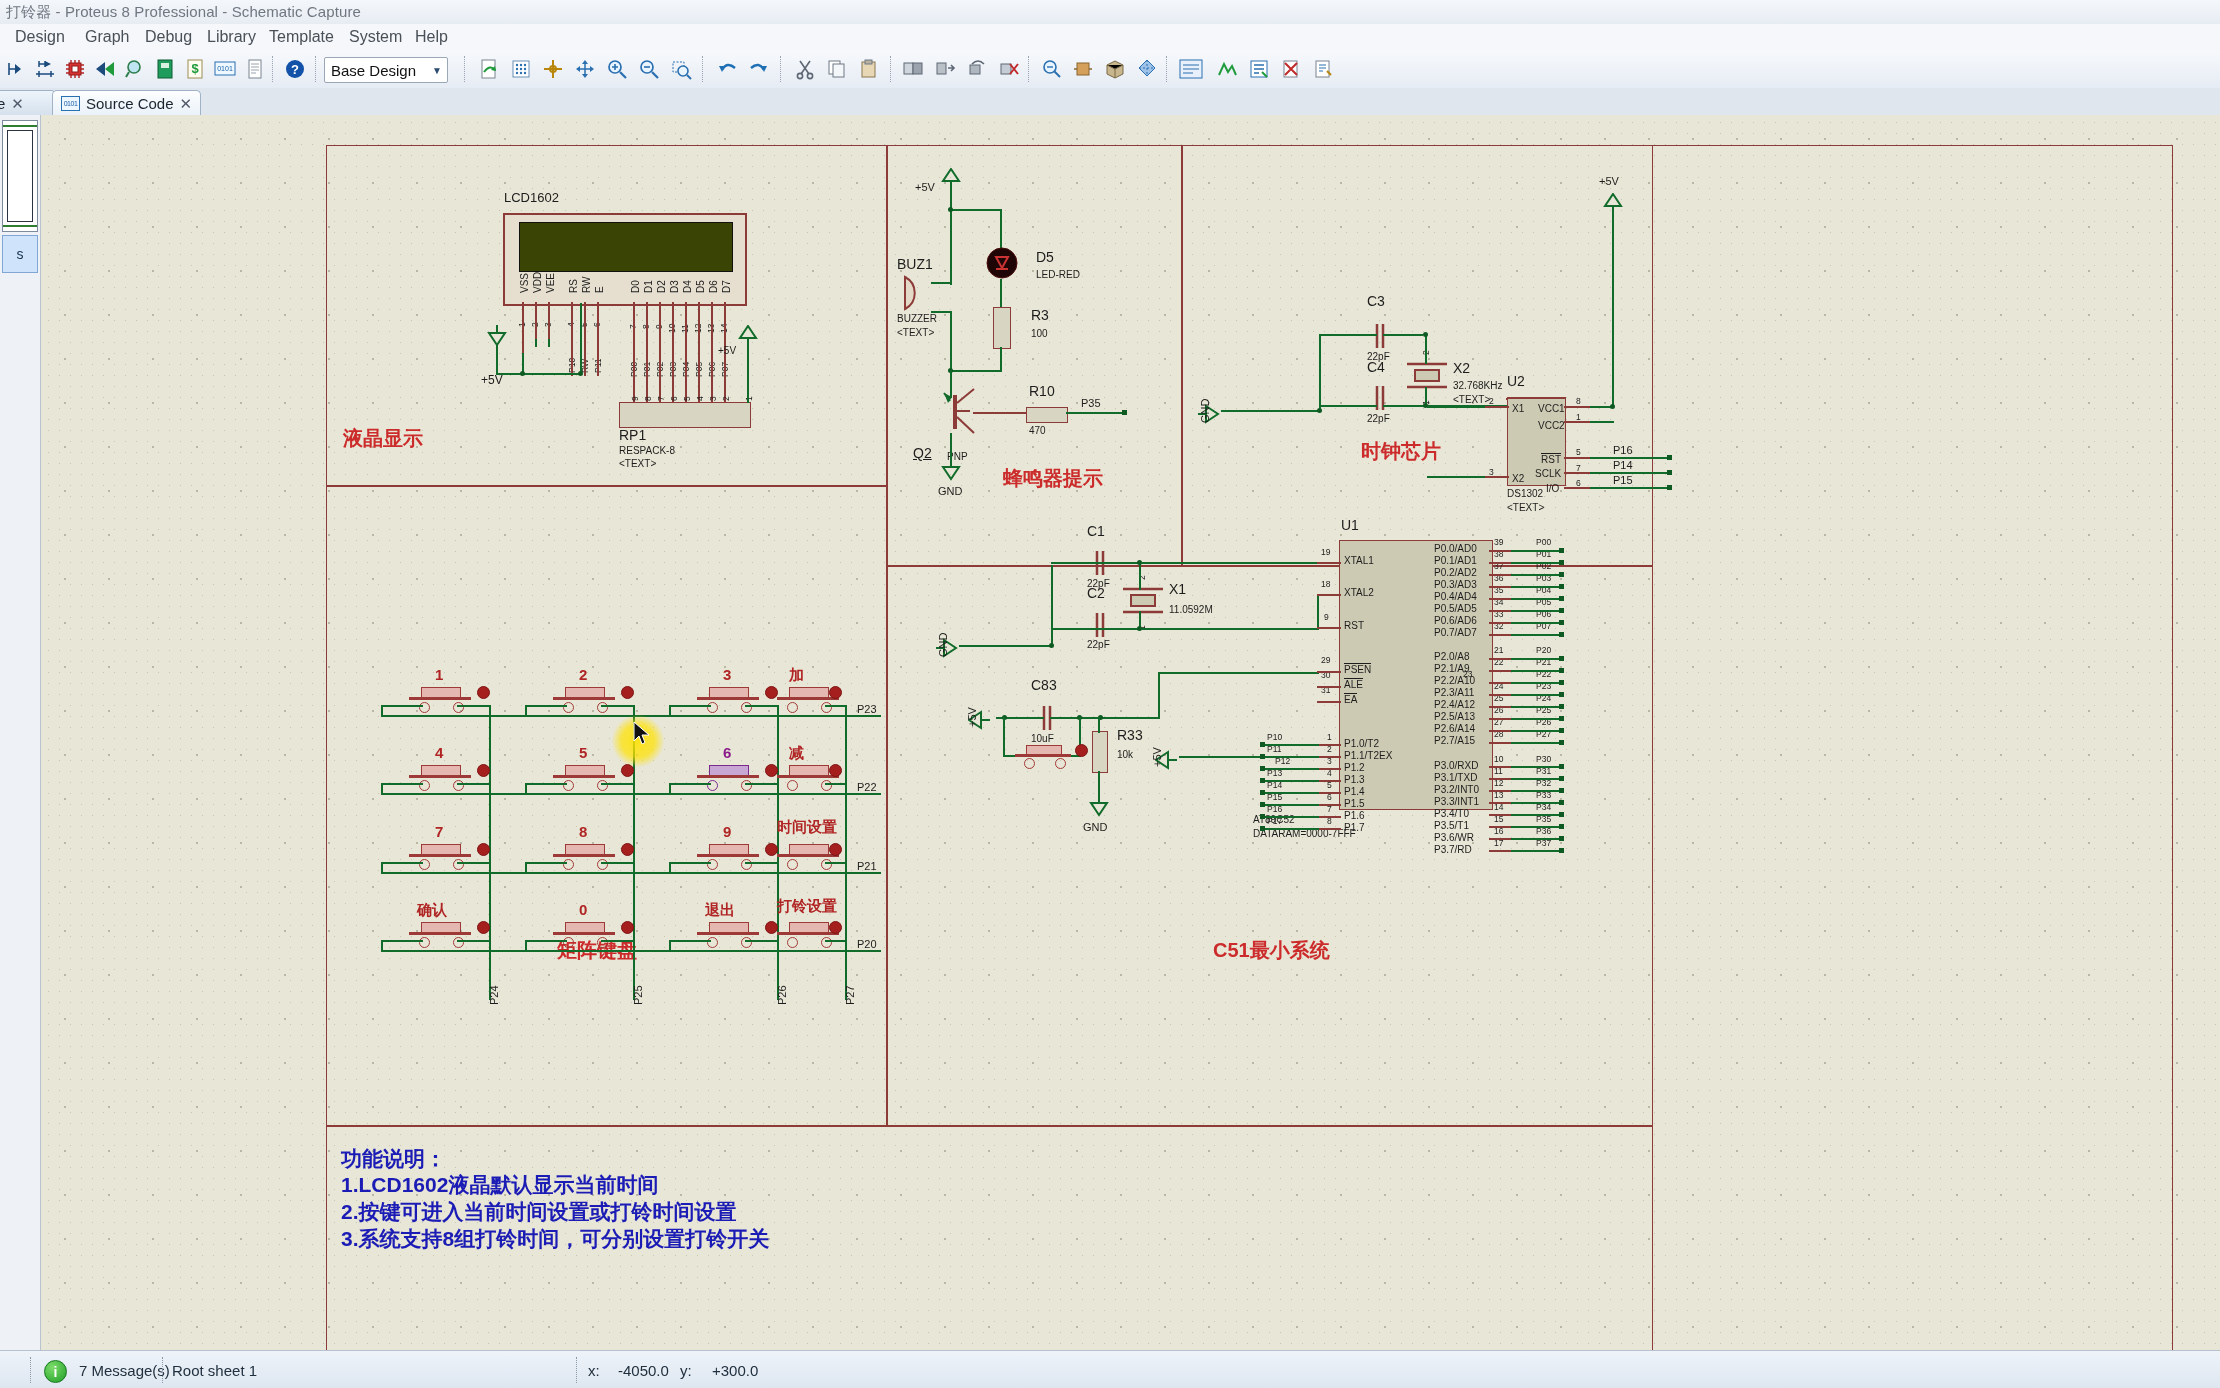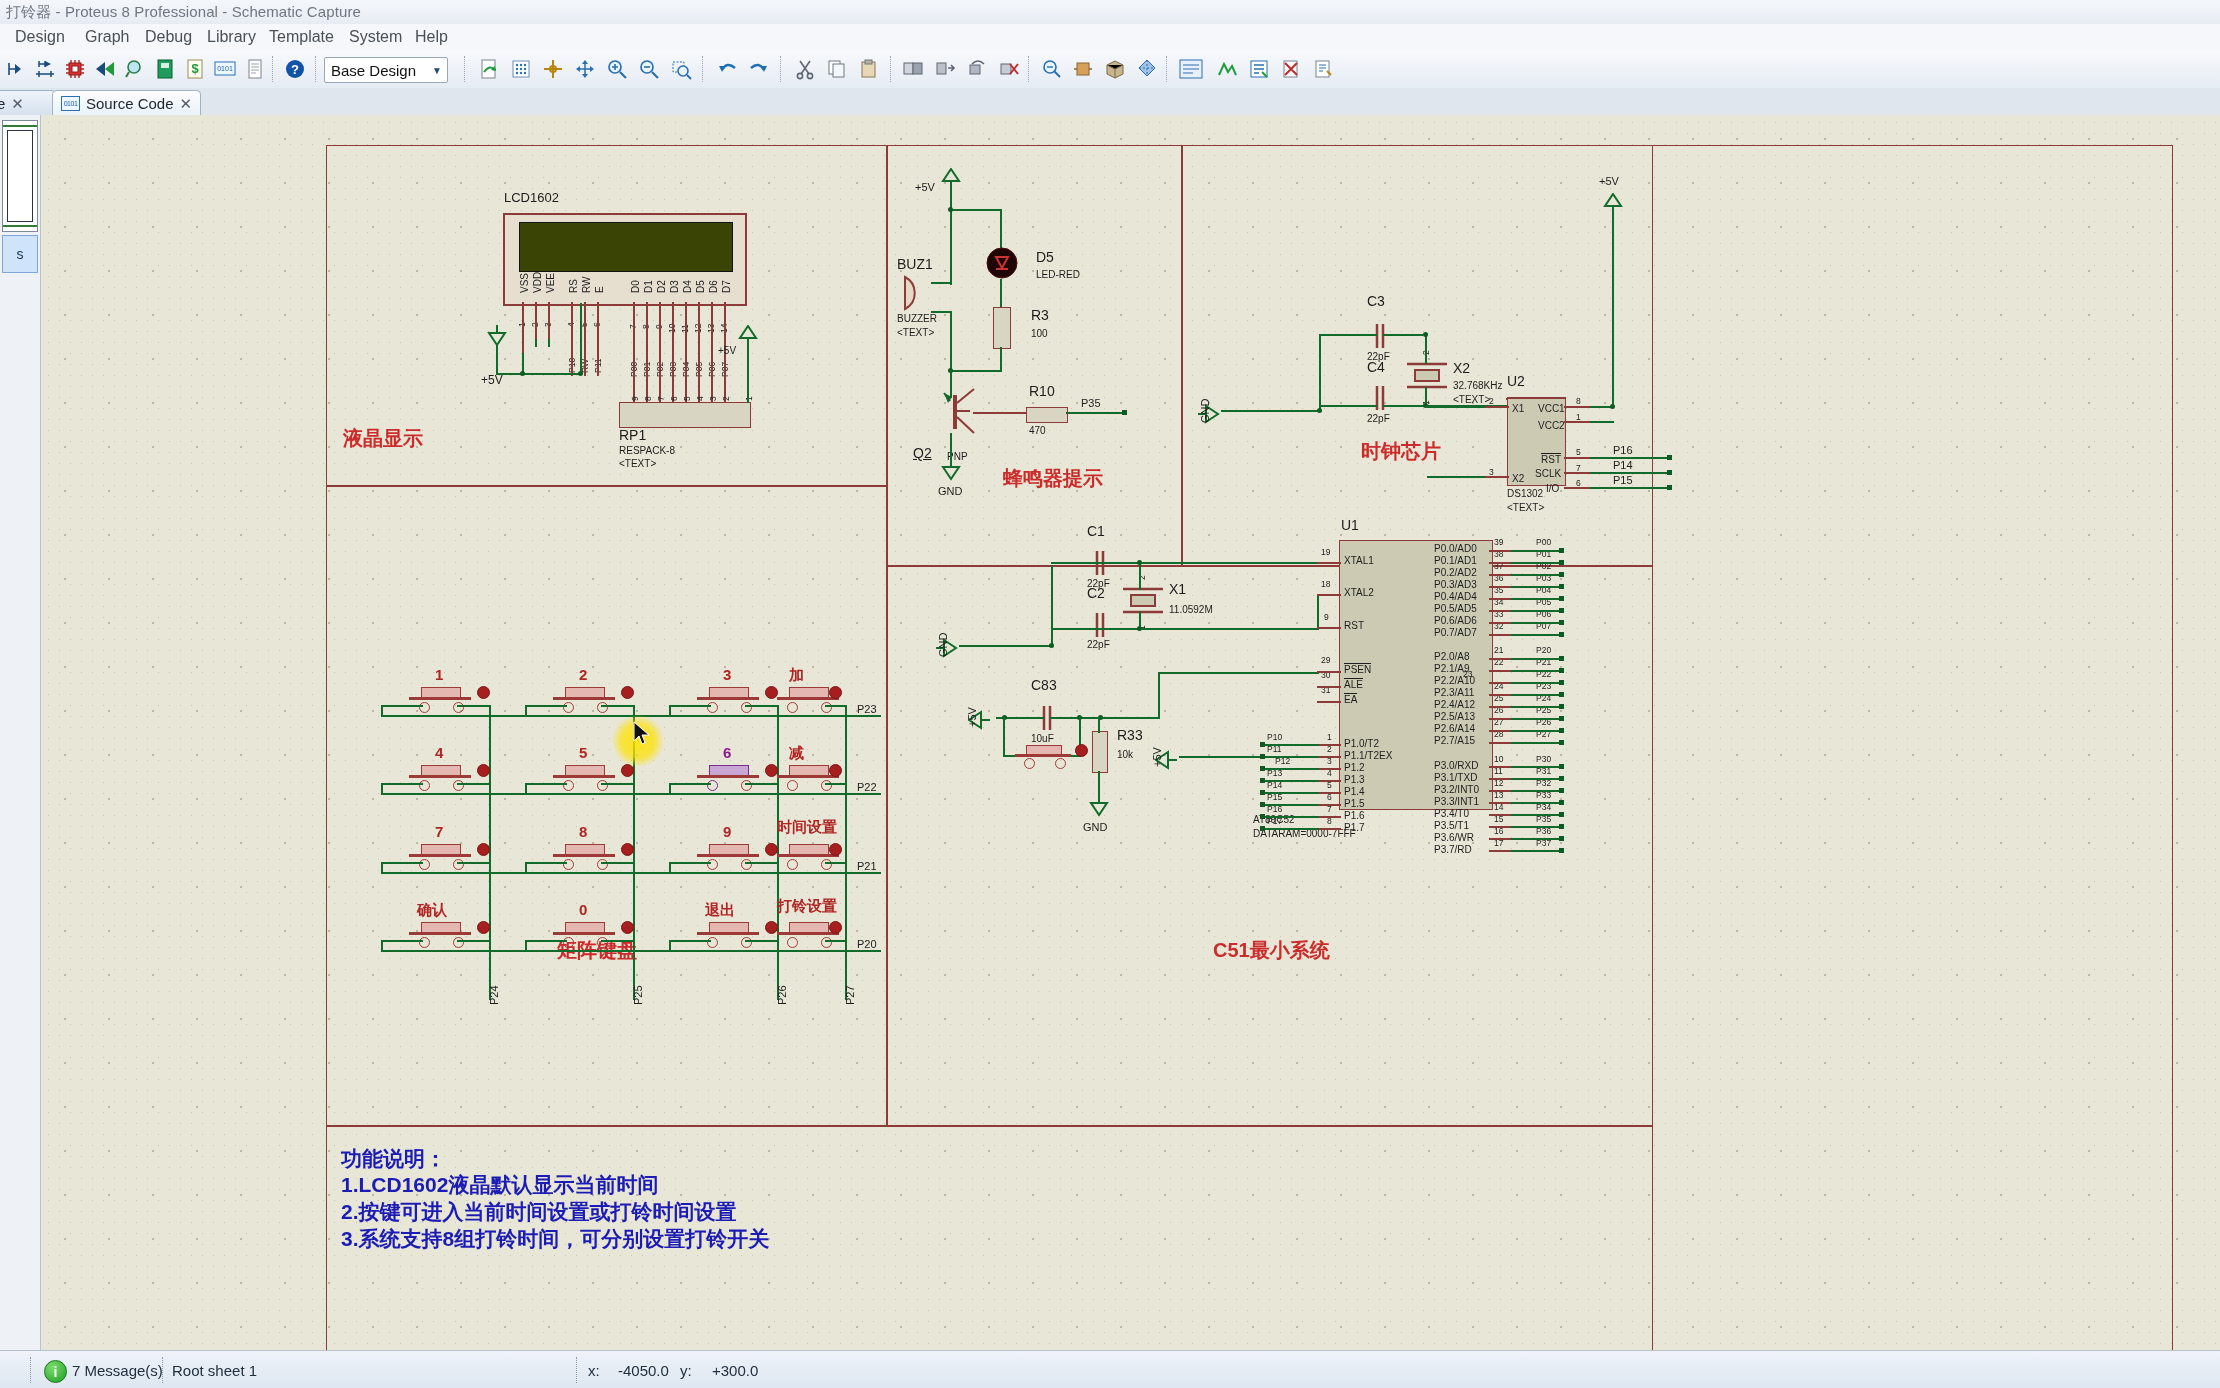--- a/index.html
+++ b/index.html
@@ -1275,21 +1275,21 @@
       <div class="func-txt" style="left:300px;top:1083px;font-size:21px;">2.按键可进入当前时间设置或打铃时间设置</div>
       <div class="func-txt" style="left:300px;top:1110px;font-size:21px;">3.系统支持8组打铃时间，可分别设置打铃开关</div>
 
     </div>
   </div>
 
   <div class="statusbar">
 
     <div class="st-sep" style="left:30px"></div>
     <div class="infoico">i</div>
-    <div class="st-item" style="left:72px">7 Message(s)</div>
+    <div class="st-item" style="left:79px">7 Message(s)</div>
     <div class="st-sep" style="left:162px"></div>
     <div class="st-item" style="left:172px">Root sheet 1</div>
     <div class="st-sep" style="left:576px"></div>
     <div class="st-item" style="left:588px">x:</div>
     <div class="st-item" style="left:618px">-4050.0</div>
     <div class="st-item" style="left:680px">y:</div>
     <div class="st-item" style="left:712px">+300.0</div>
   </div>
 
 </div>

